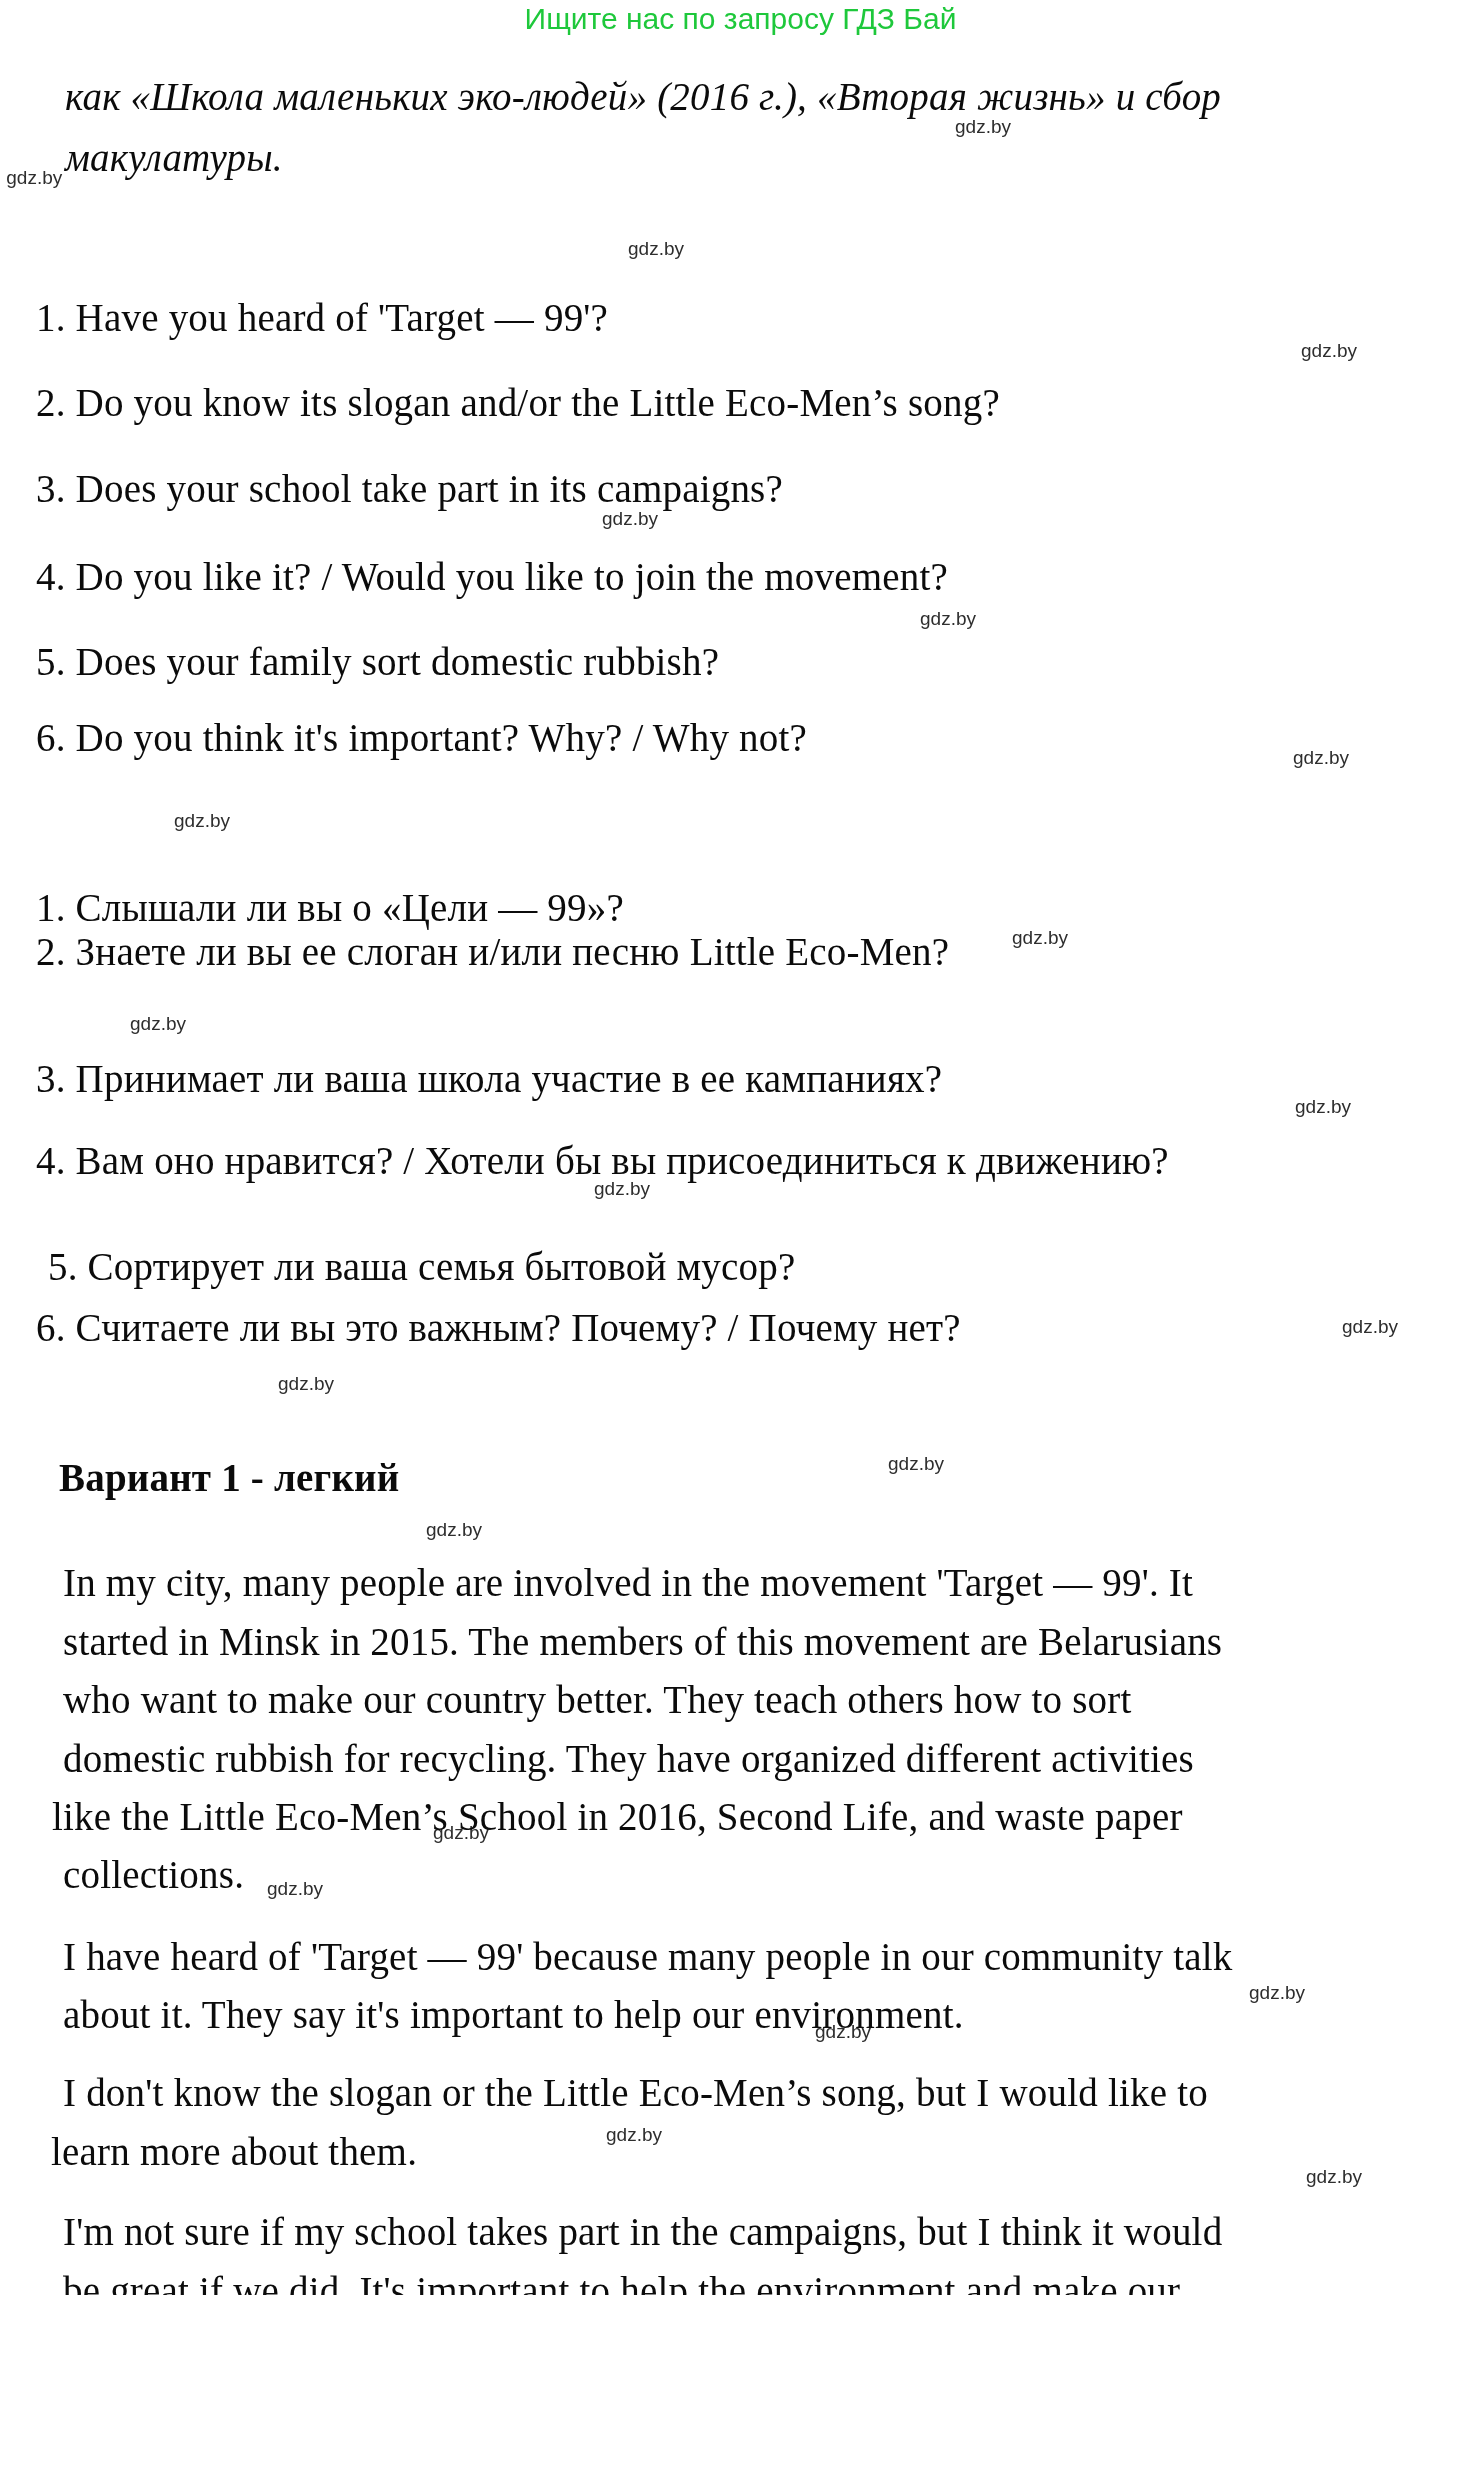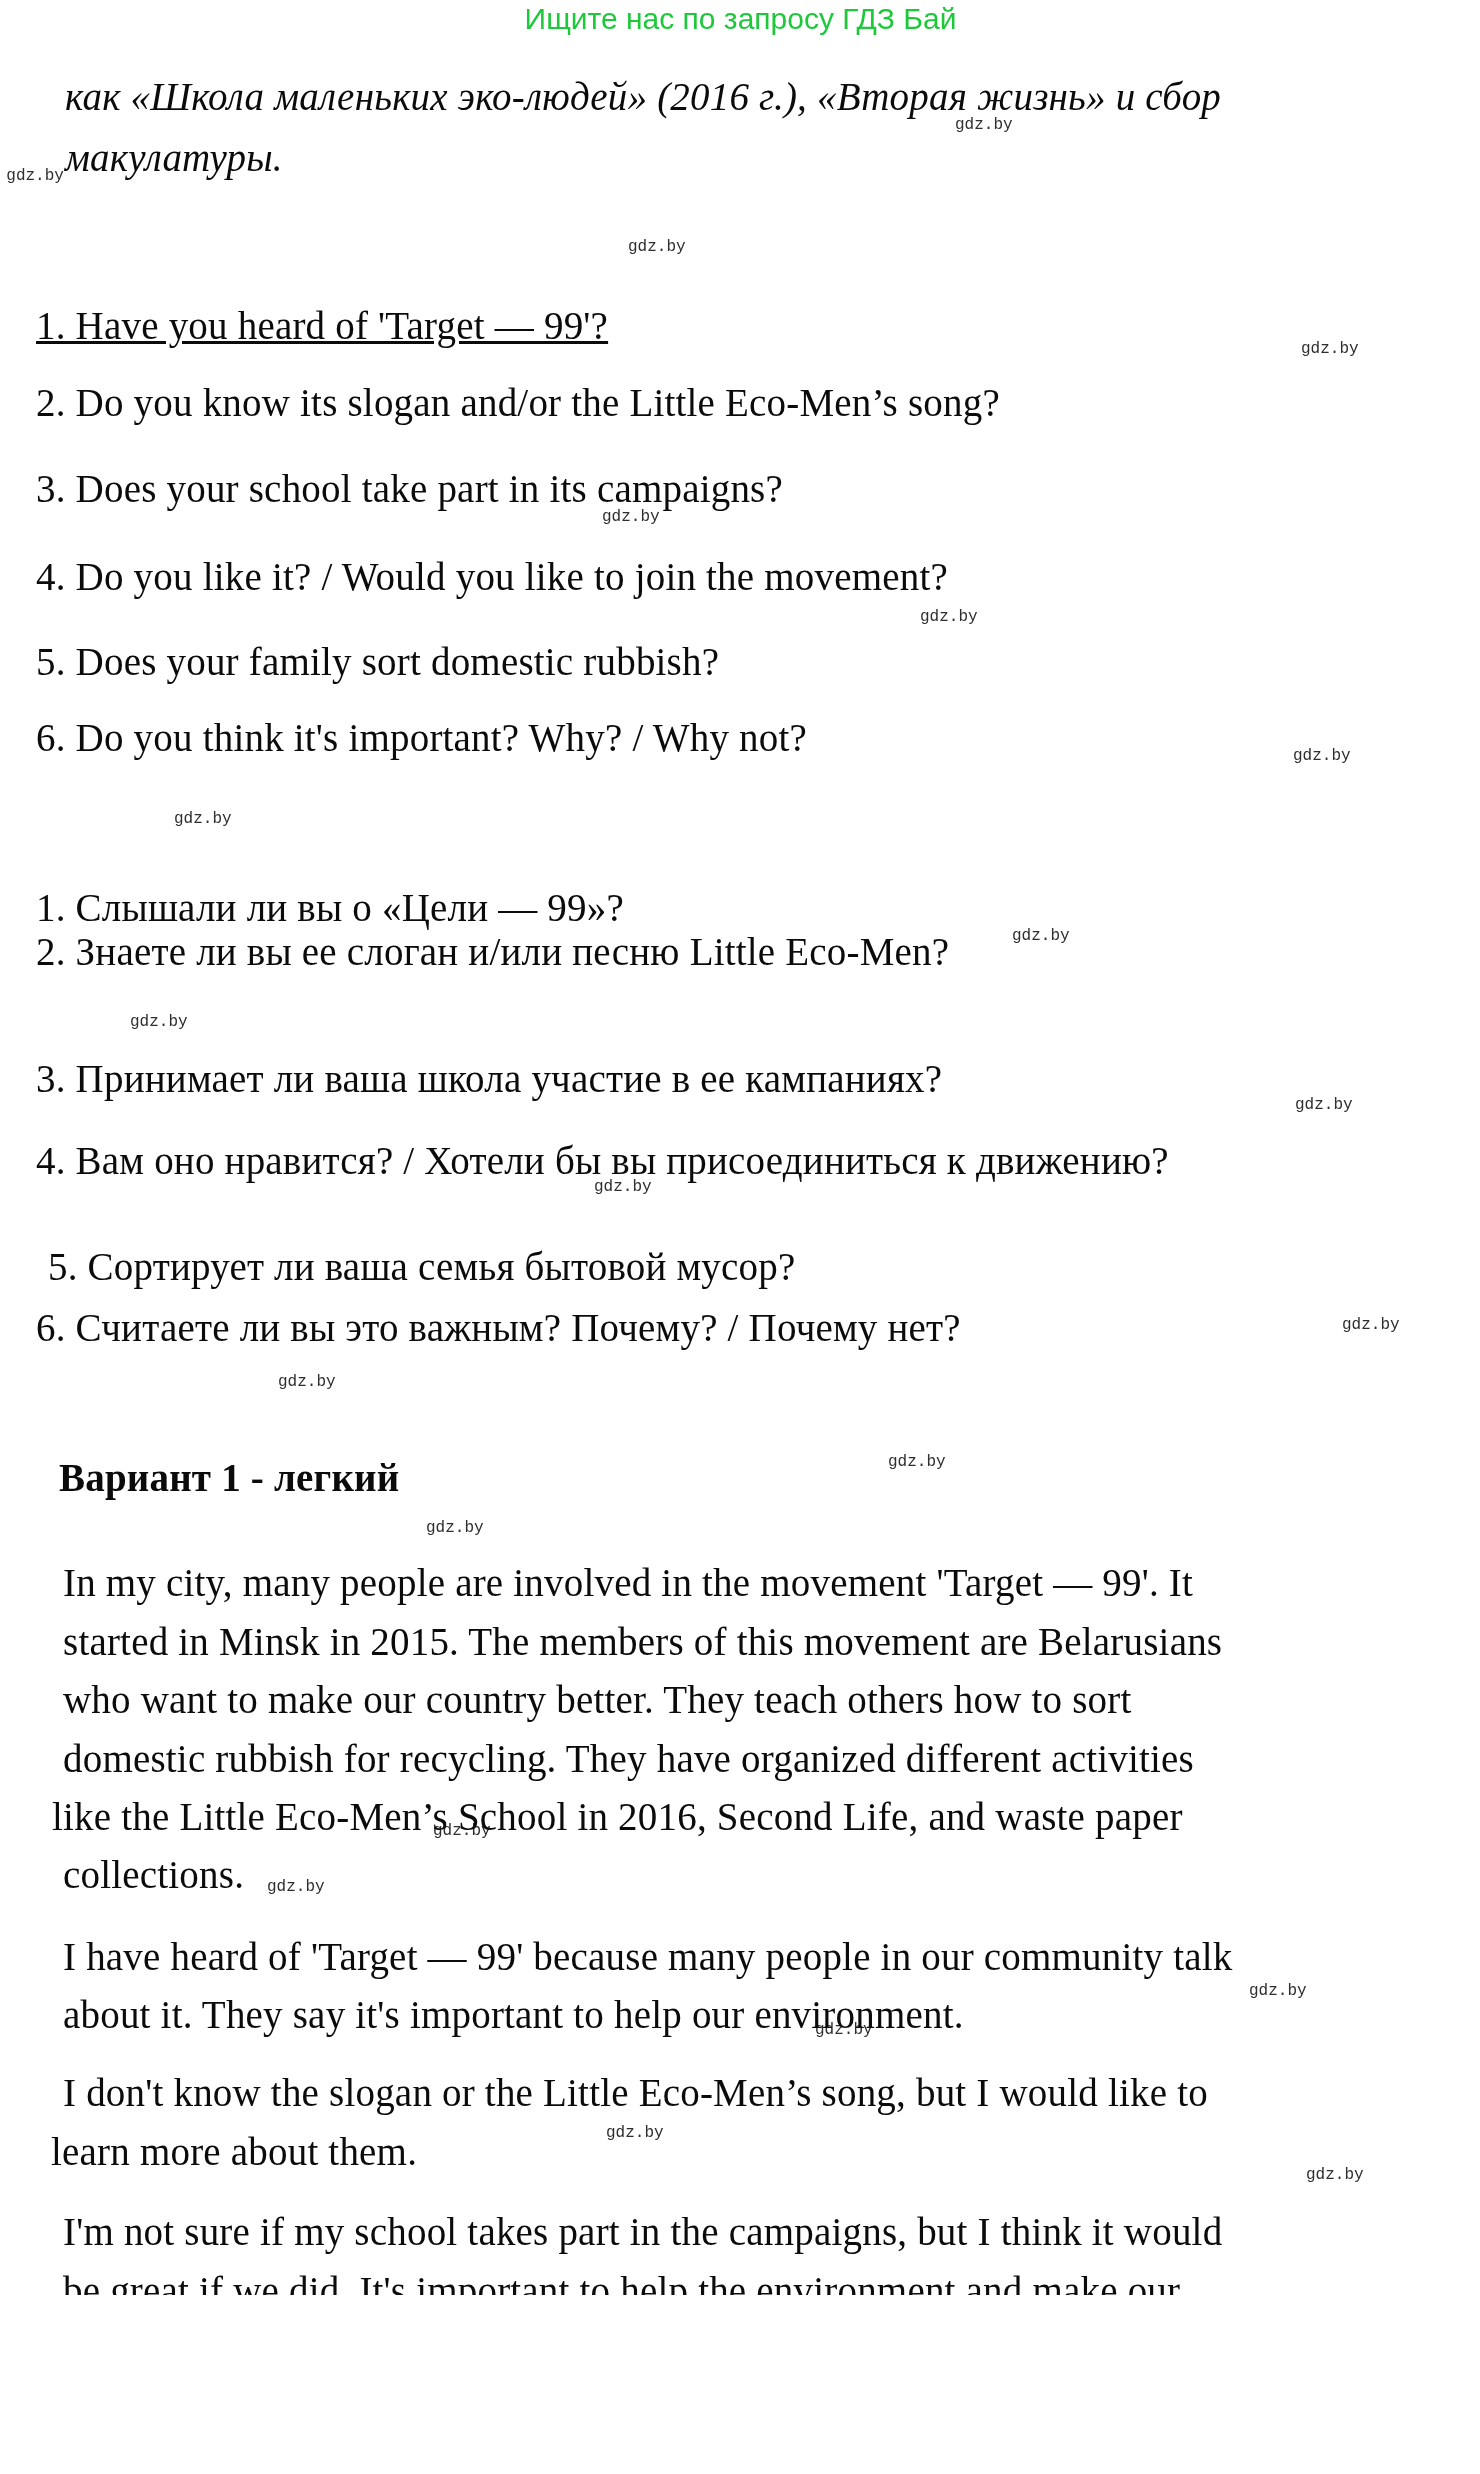--- a/index.html
+++ b/index.html
@@ -34,22 +34,22 @@
     font-size: 39px;
     line-height: 1.15;
     color: #0b0b0b;
     white-space: nowrap;
     letter-spacing: 0.2px;
   }
   .s-italic { font-style: italic; }
   .s-bold   { font-weight: bold; }
   .wm {
     position: absolute;
-    font-family: Liberation Mono, monospace;
-    font-size: 16px;
+    font-family: Liberation Sans, sans-serif;
+    font-size: 19px;
     line-height: 1.1;
     color: #2e2e2e;
     white-space: nowrap;
   }
 </style>
 </head>
 <body>
 
 <div class="page">
   <div class="header-note" style="color: rgb(30, 200, 59);">Ищите нас по запросу ГДЗ Бай</div>
@@ -77,21 +77,21 @@
       <div class="wm" style="left: 815px; top: 2022px; color: rgb(46, 46, 46);">gdz.by</div>
       <div class="wm" style="left: 606px; top: 2125px; color: rgb(46, 46, 46);">gdz.by</div>
       <div class="wm" style="left: 1306px; top: 2167px; color: rgb(46, 46, 46);">gdz.by</div>
       <div class="wm" style="left: 821px; top: 2326px; color: rgb(46, 46, 46);">gdz.by</div>
       <div class="wm" style="left: 125px; top: 2374px; color: rgb(46, 46, 46);">gdz.by</div>
     </div>
 
   <div id="text-layer">
       <div class="t-line s-italic" style="left: 65px; top: 75px;">как «Школа маленьких эко-людей» (2016 г.), «Вторая жизнь» и сбор</div>
       <div class="t-line s-italic" style="left: 65px; top: 136px;">макулатуры.</div>
-      <div class="t-line" style="left: 36px; top: 304px; text-decoration: underline;">1. Have you heard of 'Target — 99'?</div>
+      <div class="t-line" style="left: 36px; top: 296px;">1. Have you heard of 'Target — 99'?</div>
       <div class="t-line" style="left: 36px; top: 381px;">2. Do you know its slogan and/or the Little Eco-Men’s song?</div>
       <div class="t-line" style="left: 36px; top: 467px;">3. Does your school take part in its campaigns?</div>
       <div class="t-line" style="left: 36px; top: 555px;">4. Do you like it? / Would you like to join the movement?</div>
       <div class="t-line" style="left: 36px; top: 640px;">5. Does your family sort domestic rubbish?</div>
       <div class="t-line" style="left: 36px; top: 716px;">6. Do you think it's important? Why? / Why not?</div>
       <div class="t-line" style="left: 36px; top: 886px; text-align: right;">1. Слышали ли вы о «Цели — 99»?</div>
       <div class="t-line" style="left: 36px; top: 930px;">2. Знаете ли вы ее слоган и/или песню Little Eco-Men?</div>
       <div class="t-line" style="left: 36px; top: 1057px;">3. Принимает ли ваша школа участие в ее кампаниях?</div>
       <div class="t-line" style="left: 36px; top: 1139px;">4. Вам оно нравится? / Хотели бы вы присоединиться к движению?</div>
       <div class="t-line" style="left: 48px; top: 1224px; margin-top: 21px;">5. Сортирует ли ваша семья бытовой мусор?</div>

